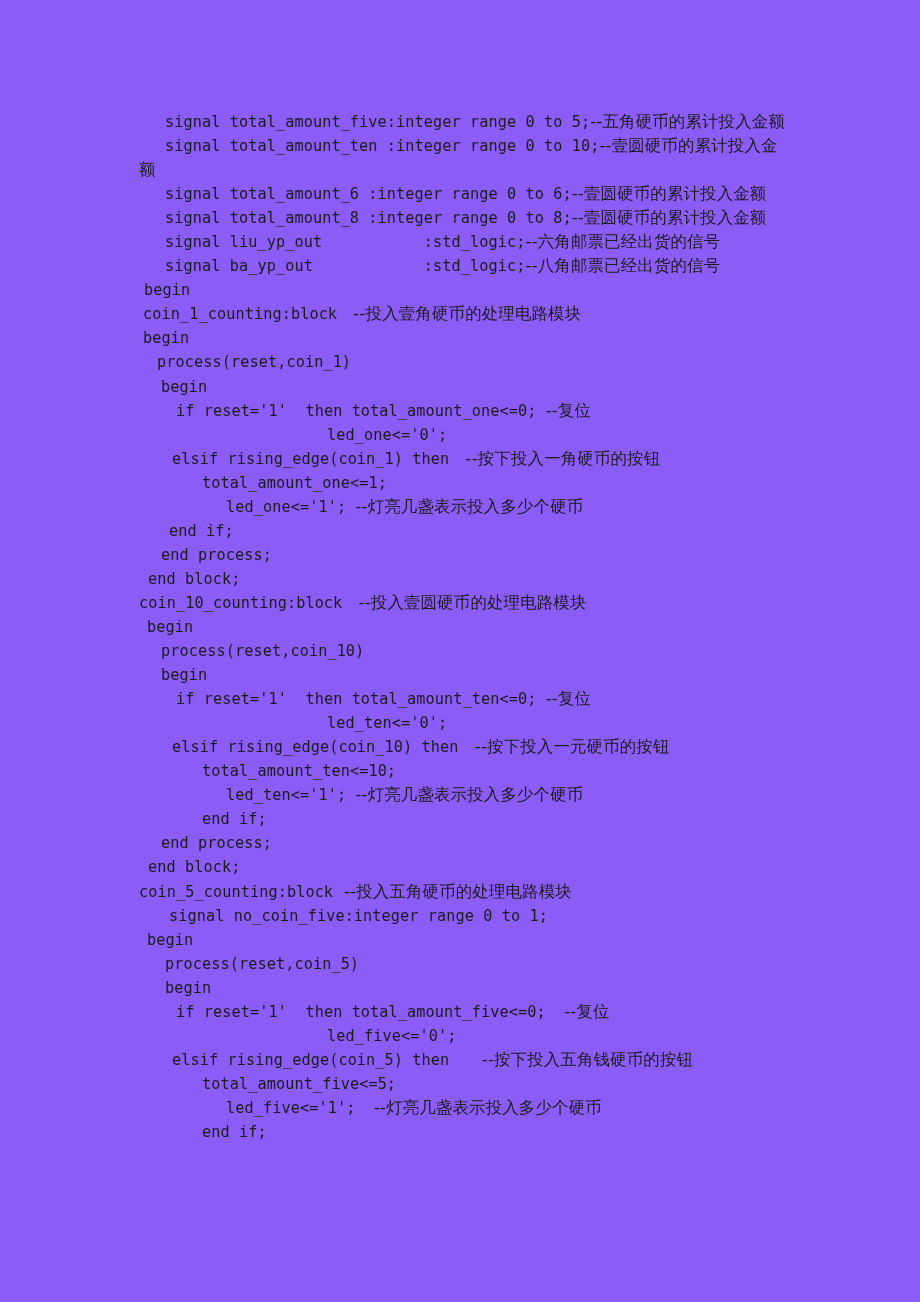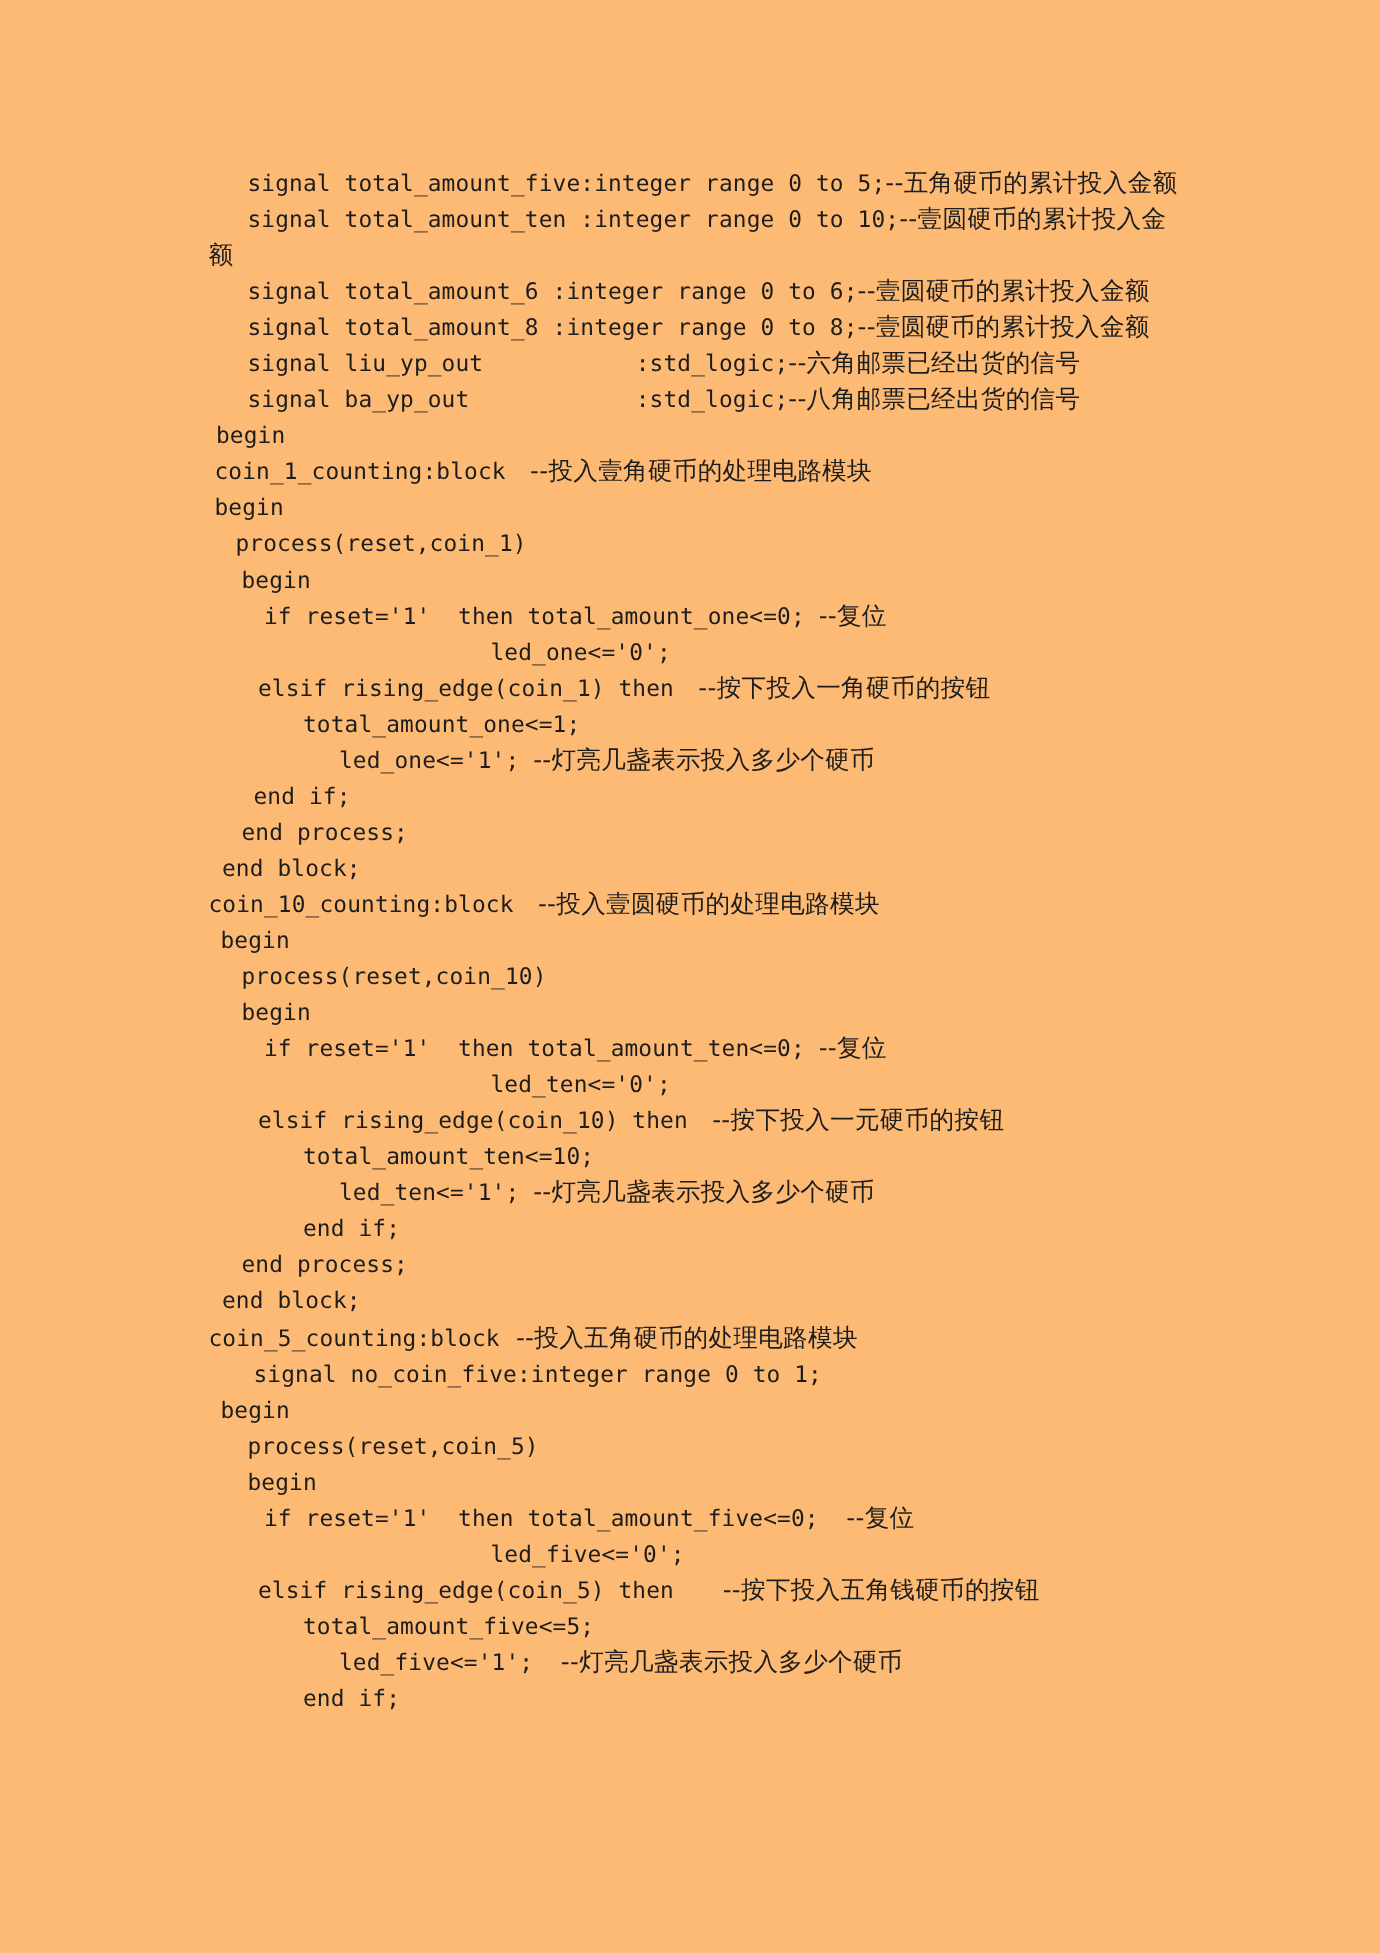--- a/index.html
+++ b/index.html
@@ -49,15 +49,15 @@
   
   .cjk {
     font-family: "DejaVu Sans", "Liberation Sans", sans-serif;
     font-size: 16.4px;
     letter-spacing: 0.2px;
   }
 </style>
 </head>
 <body>
 
-<div id="page" style="background: #fdba74;">
+<div id="page" style="background: #8b5cf6;">
   <div id="code-block" style="color: rgb(28, 28, 28);"><span class="code-line"><span class="ind" style="width: 26px;"></span><span>signal total_amount_five:integer range 0 to 5;</span><span class="cjk">--五角硬币的累计投入金额</span></span><span class="code-line"><span class="ind" style="width: 26px;"></span><span>signal total_amount_ten :integer range 0 to 10;</span><span class="cjk">--壹圆硬币的累计投入金额</span></span><span class="code-line"><span class="ind" style="width: 26px;"></span><span>signal total_amount_6 :integer range 0 to 6;</span><span class="cjk">--壹圆硬币的累计投入金额</span></span><span class="code-line"><span class="ind" style="width: 26px;"></span><span>signal total_amount_8 :integer range 0 to 8;</span><span class="cjk">--壹圆硬币的累计投入金额</span></span><span class="code-line"><span class="ind" style="width: 26px;"></span><span>signal liu_yp_out           :std_logic;</span><span class="cjk">--六角邮票已经出货的信号</span></span><span class="code-line"><span class="ind" style="width: 26px;"></span><span>signal ba_yp_out            :std_logic;</span><span class="cjk">--八角邮票已经出货的信号</span></span><span class="code-line"><span class="ind" style="width: 5px;"></span><span>begin</span></span><span class="code-line"><span class="ind" style="width: 4px;"></span><span>coin_1_counting:block</span><span class="cjk">   --投入壹角硬币的处理电路模块</span></span><span class="code-line"><span class="ind" style="width: 4px;"></span><span>begin</span></span><span class="code-line"><span class="ind" style="width: 18px;"></span><span>process(reset,coin_1)</span></span><span class="code-line"><span class="ind" style="width: 22px;"></span><span>begin</span></span><span class="code-line"><span class="ind" style="width: 37px;"></span><span>if reset='1'  then total_amount_one&lt;=0; </span><span class="cjk">--复位</span></span><span class="code-line"><span class="ind" style="width: 188px;"></span><span>led_one&lt;='0';</span></span><span class="code-line"><span class="ind" style="width: 33px;"></span><span>elsif rising_edge(coin_1) then</span><span class="cjk">   --按下投入一角硬币的按钮</span></span><span class="code-line"><span class="ind" style="width: 63px;"></span><span>total_amount_one&lt;=1;</span></span><span class="code-line"><span class="ind" style="width: 87px;"></span><span>led_one&lt;='1'; </span><span class="cjk">--灯亮几盏表示投入多少个硬币</span></span><span class="code-line"><span class="ind" style="width: 30px;"></span><span>end if;</span></span><span class="code-line"><span class="ind" style="width: 22px;"></span><span>end process;</span></span><span class="code-line"><span class="ind" style="width: 9px;"></span><span>end block;</span></span><span class="code-line"><span>coin_10_counting:block</span><span class="cjk">   --投入壹圆硬币的处理电路模块</span></span><span class="code-line"><span class="ind" style="width: 8px;"></span><span>begin</span></span><span class="code-line"><span class="ind" style="width: 22px;"></span><span>process(reset,coin_10)</span></span><span class="code-line"><span class="ind" style="width: 22px;"></span><span>begin</span></span><span class="code-line"><span class="ind" style="width: 37px;"></span><span>if reset='1'  then total_amount_ten&lt;=0; </span><span class="cjk">--复位</span></span><span class="code-line"><span class="ind" style="width: 188px;"></span><span>led_ten&lt;='0';</span></span><span class="code-line"><span class="ind" style="width: 33px;"></span><span>elsif rising_edge(coin_10) then</span><span class="cjk">   --按下投入一元硬币的按钮</span></span><span class="code-line"><span class="ind" style="width: 63px;"></span><span>total_amount_ten&lt;=10;</span></span><span class="code-line"><span class="ind" style="width: 87px;"></span><span>led_ten&lt;='1'; </span><span class="cjk">--灯亮几盏表示投入多少个硬币</span></span><span class="code-line"><span class="ind" style="width: 63px;"></span><span>end if;</span></span><span class="code-line"><span class="ind" style="width: 22px;"></span><span>end process;</span></span><span class="code-line"><span class="ind" style="width: 9px;"></span><span>end block;</span></span><span class="code-line"><span>coin_5_counting:block</span><span class="cjk">  --投入五角硬币的处理电路模块</span></span><span class="code-line"><span class="ind" style="width: 30px;"></span><span>signal no_coin_five:integer range 0 to 1;</span></span><span class="code-line"><span class="ind" style="width: 8px;"></span><span>begin</span></span><span class="code-line"><span class="ind" style="width: 26px;"></span><span>process(reset,coin_5)</span></span><span class="code-line"><span class="ind" style="width: 26px;"></span><span>begin</span></span><span class="code-line"><span class="ind" style="width: 37px;"></span><span>if reset='1'  then total_amount_five&lt;=0;  </span><span class="cjk">--复位</span></span><span class="code-line"><span class="ind" style="width: 188px;"></span><span>led_five&lt;='0';</span></span><span class="code-line"><span class="ind" style="width: 33px;"></span><span>elsif rising_edge(coin_5) then</span><span class="cjk">      --按下投入五角钱硬币的按钮</span></span><span class="code-line"><span class="ind" style="width: 63px;"></span><span>total_amount_five&lt;=5;</span></span><span class="code-line"><span class="ind" style="width: 87px;"></span><span>led_five&lt;='1';  </span><span class="cjk">--灯亮几盏表示投入多少个硬币</span></span><span class="code-line"><span class="ind" style="width: 63px;"></span><span>end if;</span></span></div>
 </div>
 
 </body></html>

